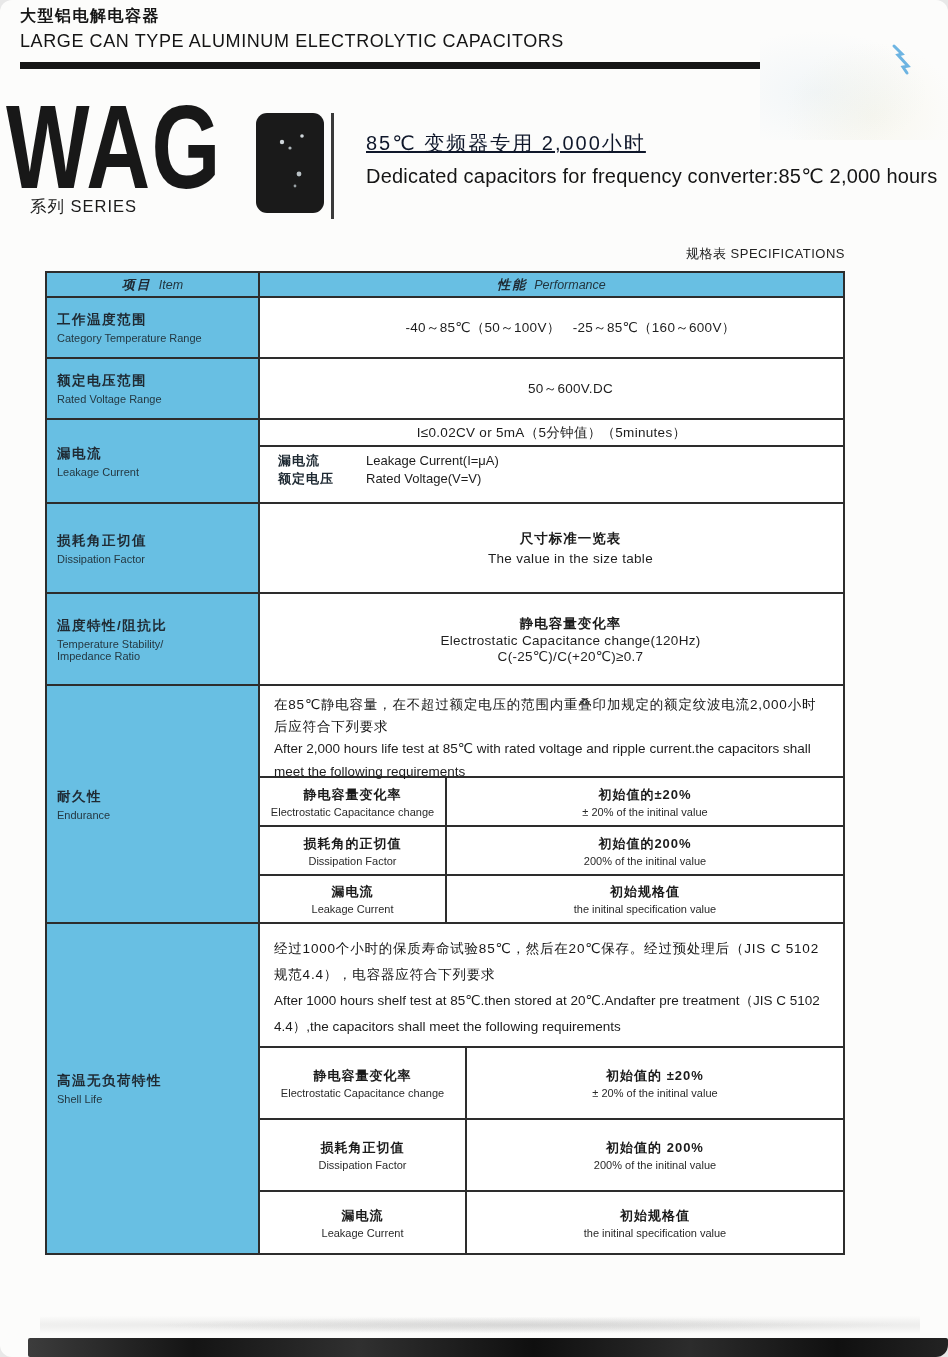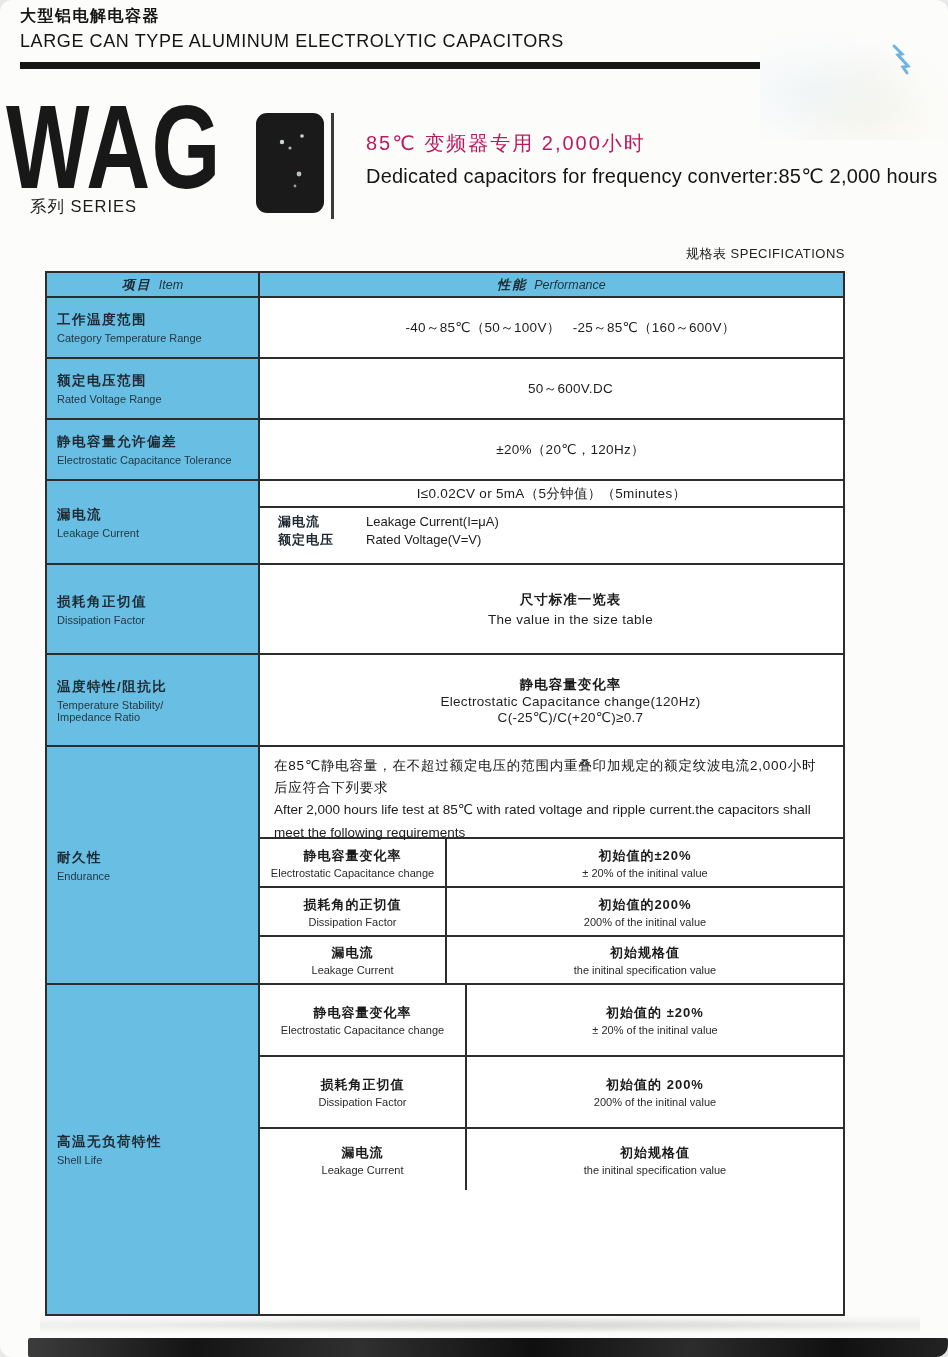--- a/index.html
+++ b/index.html
@@ -25,21 +25,21 @@
   .stain{position:absolute;left:760px;top:20px;width:188px;height:120px;
     background:radial-gradient(ellipse at 30% 60%, rgba(150,190,220,.10), transparent 60%),
                radial-gradient(ellipse at 60% 80%, rgba(220,210,150,.12), transparent 55%);}
   .pen-mark{position:absolute;left:888px;top:40px;width:26px;height:36px;}
   
   .series-code{position:absolute;left:6px;top:88px;font-size:118px;line-height:1;font-weight:700;
     letter-spacing:2px;color:#181818;transform:scaleX(.75);transform-origin:left top;}
   .series-label{position:absolute;left:30px;top:196px;font-size:16.5px;letter-spacing:1px;color:#1b1b1b;}
   .cap-icon{position:absolute;left:255px;top:112px;width:70px;height:102px;}
   .v-divider{position:absolute;left:331px;top:113px;width:3px;height:106px;background:#3a3a3a;}
-  .desc-cn{position:absolute;left:366px;top:130px;font-size:20px;letter-spacing:2px;color:#be185d;}
+  .desc-cn{position:absolute;left:366px;top:130px;font-size:20px;letter-spacing:2px;color:#0f172a;text-decoration:underline;}
   .desc-en{position:absolute;left:366px;top:164px;font-size:20px;letter-spacing:.2px;color:#151515;}
   .spec-label{position:absolute;left:545px;top:245px;width:300px;text-align:right;font-size:13px;letter-spacing:.5px;color:#222;}
   
   .spec-table{position:absolute;left:45px;top:271px;width:800px;border:2px solid var(--bd);background:#fff;}
   .t-row{display:flex;border-bottom:2px solid var(--bd);}
   .t-row:last-child{border-bottom:none;}
   .lbl{width:213px;flex:0 0 213px;border-right:2px solid var(--bd);background:var(--blue);
        display:flex;flex-direction:column;justify-content:center;padding:4px 6px 4px 10px;}
   .lbl .cn{font-size:13.5px;font-weight:700;letter-spacing:1.5px;color:var(--ink);}
   .lbl .en{font-size:11px;margin-top:3px;color:#243842;}
@@ -161,29 +161,20 @@
     <div class="t-row row-h-volt">
       <div class="lbl">
         <span class="cn">额定电压范围</span>
         <span class="en">Rated Voltage Range</span>
       </div>
       <div class="content">
         <div class="vcenter">50～600V.DC</div>
       </div>
     </div>
 
-    <div class="t-row row-h-tol">
-      <div class="lbl">
-        <span class="cn">静电容量允许偏差</span>
-        <span class="en">Electrostatic Capacitance Tolerance</span>
-      </div>
-      <div class="content">
-        <div class="vcenter">±20%（20℃，120Hz）</div>
-      </div>
-    </div>
 
     <div class="t-row row-h-leak">
       <div class="lbl">
         <span class="cn">漏电流</span>
         <span class="en">Leakage Current</span>
       </div>
       <div class="content">
         <div class="formula">I≤0.02CV or 5mA（5分钟值）（5minutes）</div>
         <div class="legend">
           <div class="legend-row">
@@ -269,20 +260,24 @@
         </div>
       </div>
     </div>
 
     <div class="t-row row-h-shelf">
       <div class="lbl">
         <span class="cn">高温无负荷特性</span>
         <span class="en">Shell Life</span>
       </div>
       <div class="content">
+        <div class="intro intro-shelf">
+          <div class="cnp">经过1000个小时的保质寿命试验85℃，然后在20℃保存。经过预处理后（JIS C 5102规范4.4），电容器应符合下列要求</div>
+          <div class="enp">After 1000 hours shelf test at 85℃.then stored at 20℃.Andafter pre treatment（JIS C 5102 4.4）,the capacitors shall meet the following requirements</div>
+        </div>
         <div class="sub-row sub-h-72">
           <div class="sub-cell sub-lbl w-shelf">
             <span class="sub-cn">静电容量变化率</span>
             <span class="sub-en">Electrostatic Capacitance change</span>
           </div>
           <div class="sub-cell sub-val">
             <span class="sub-cn">初始值的 ±20%</span>
             <span class="sub-en">± 20% of the initinal value</span>
           </div>
         </div>

